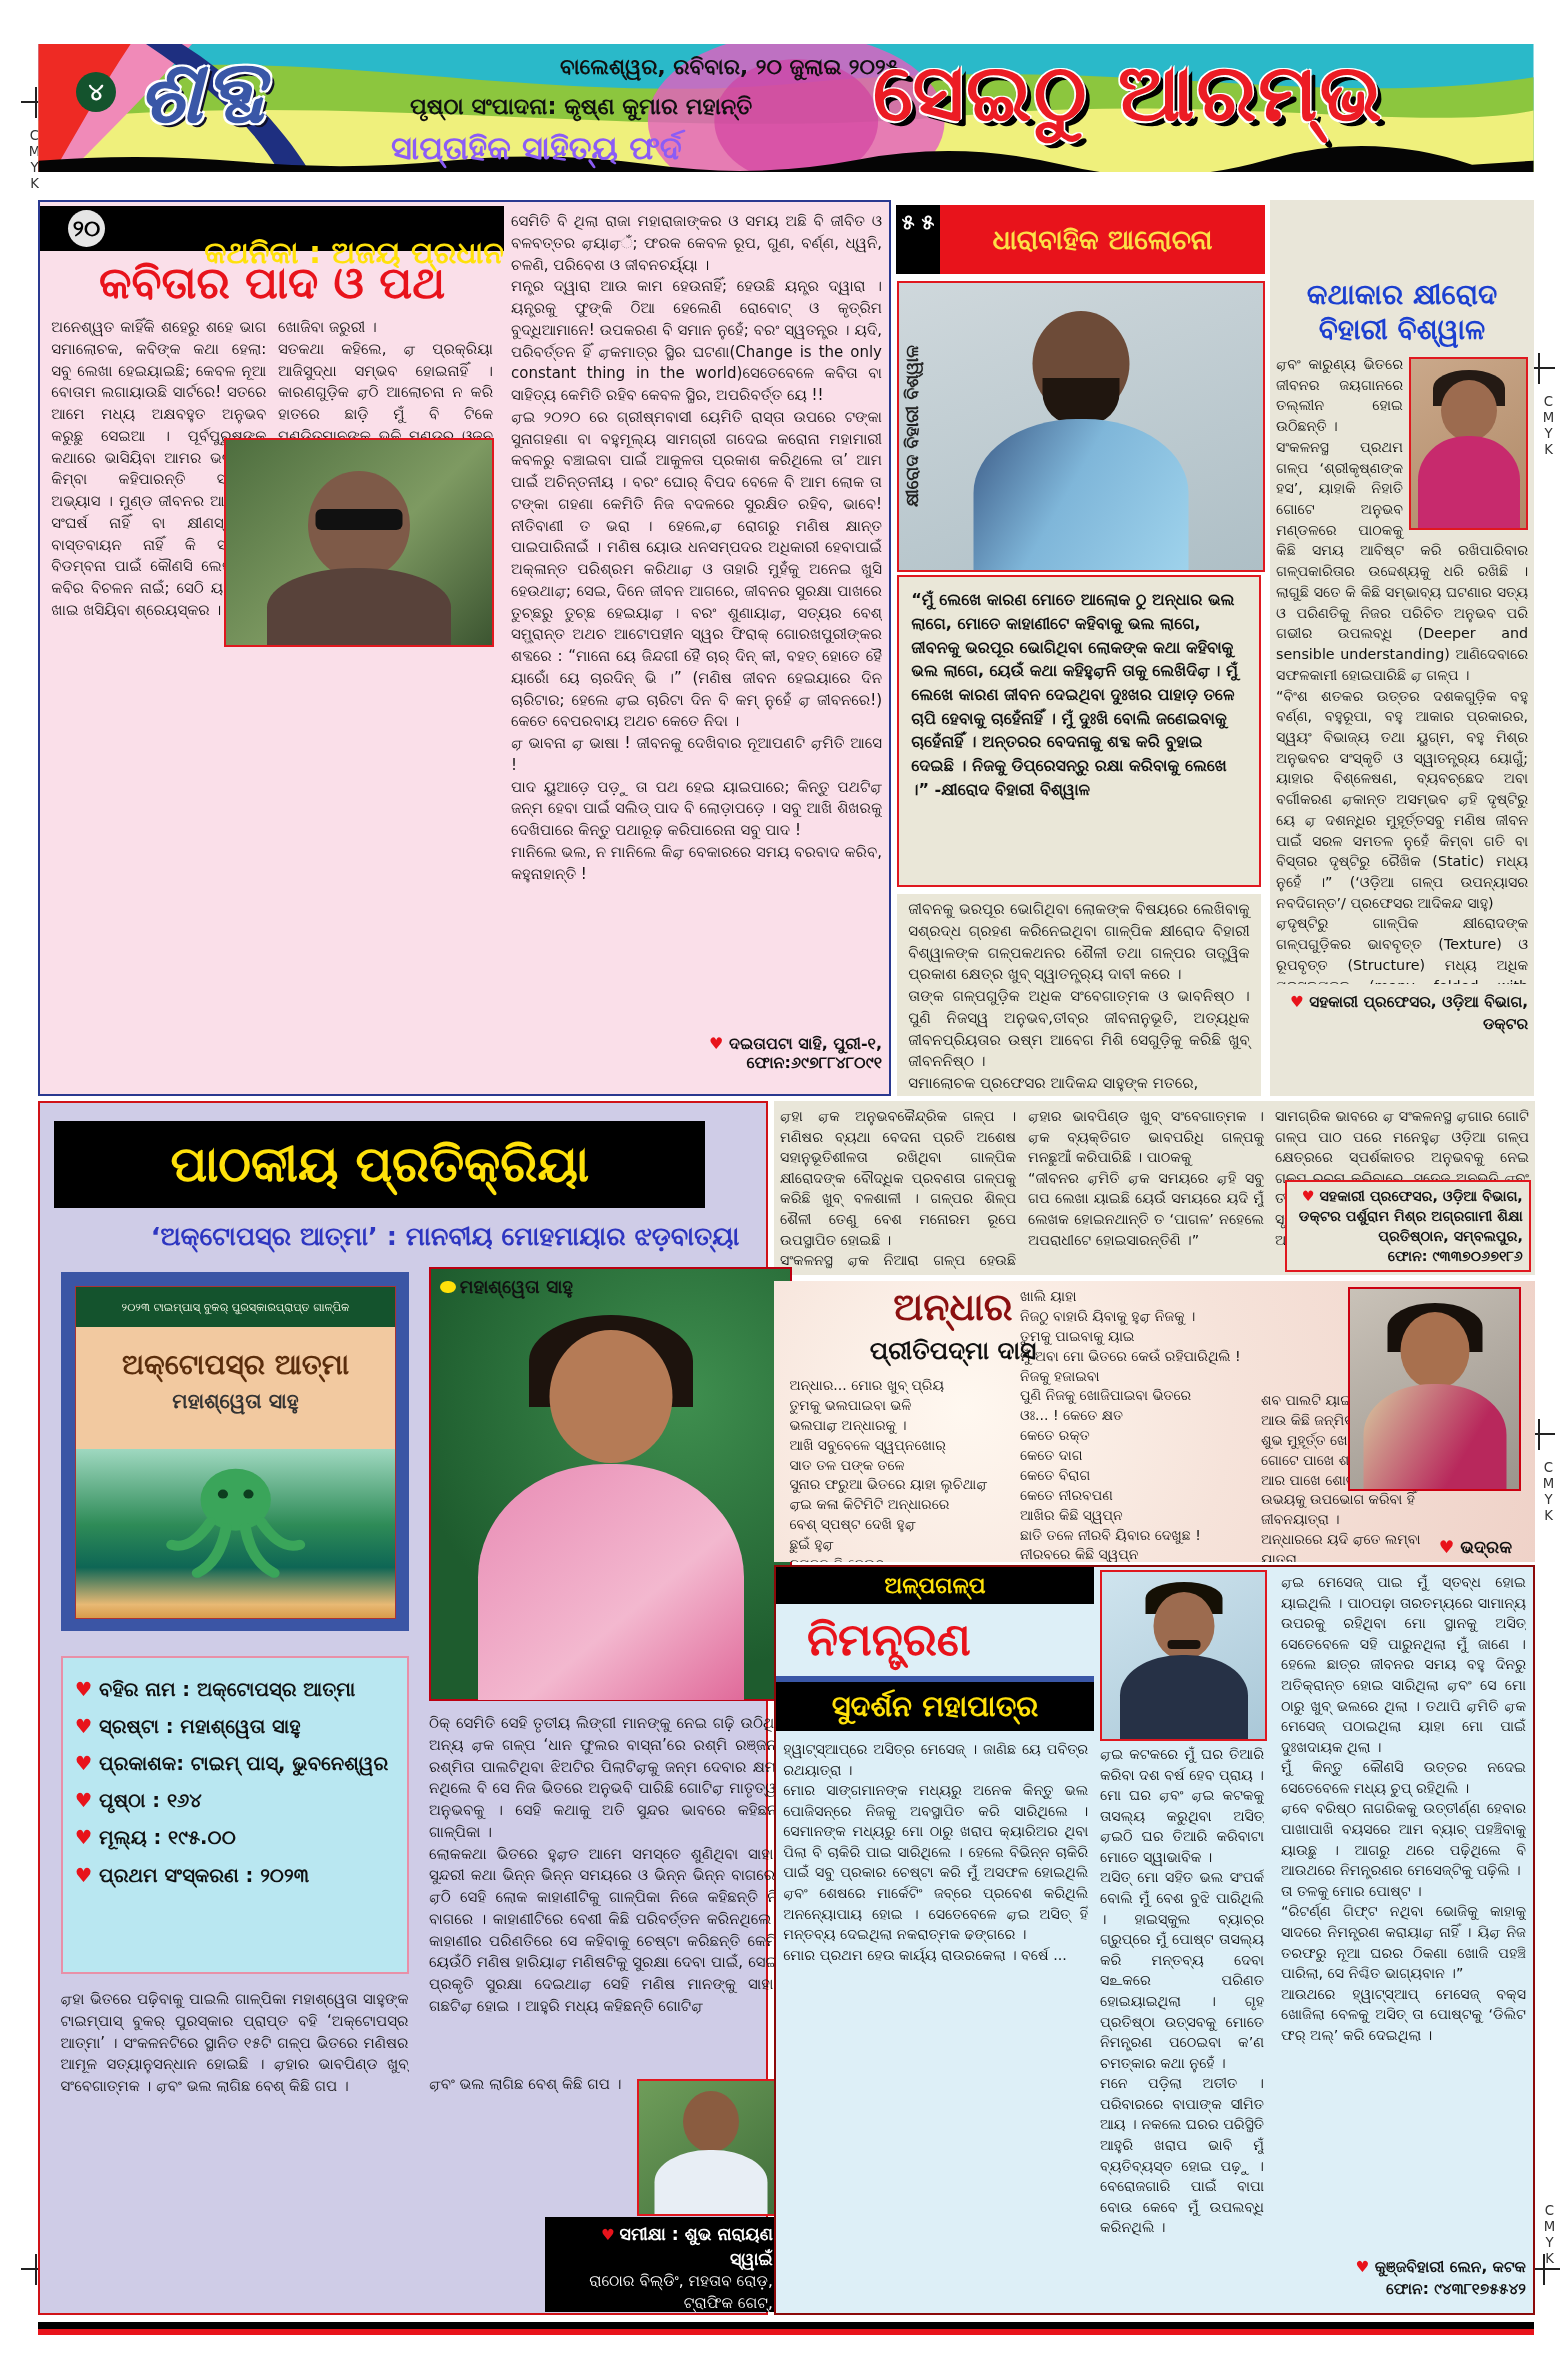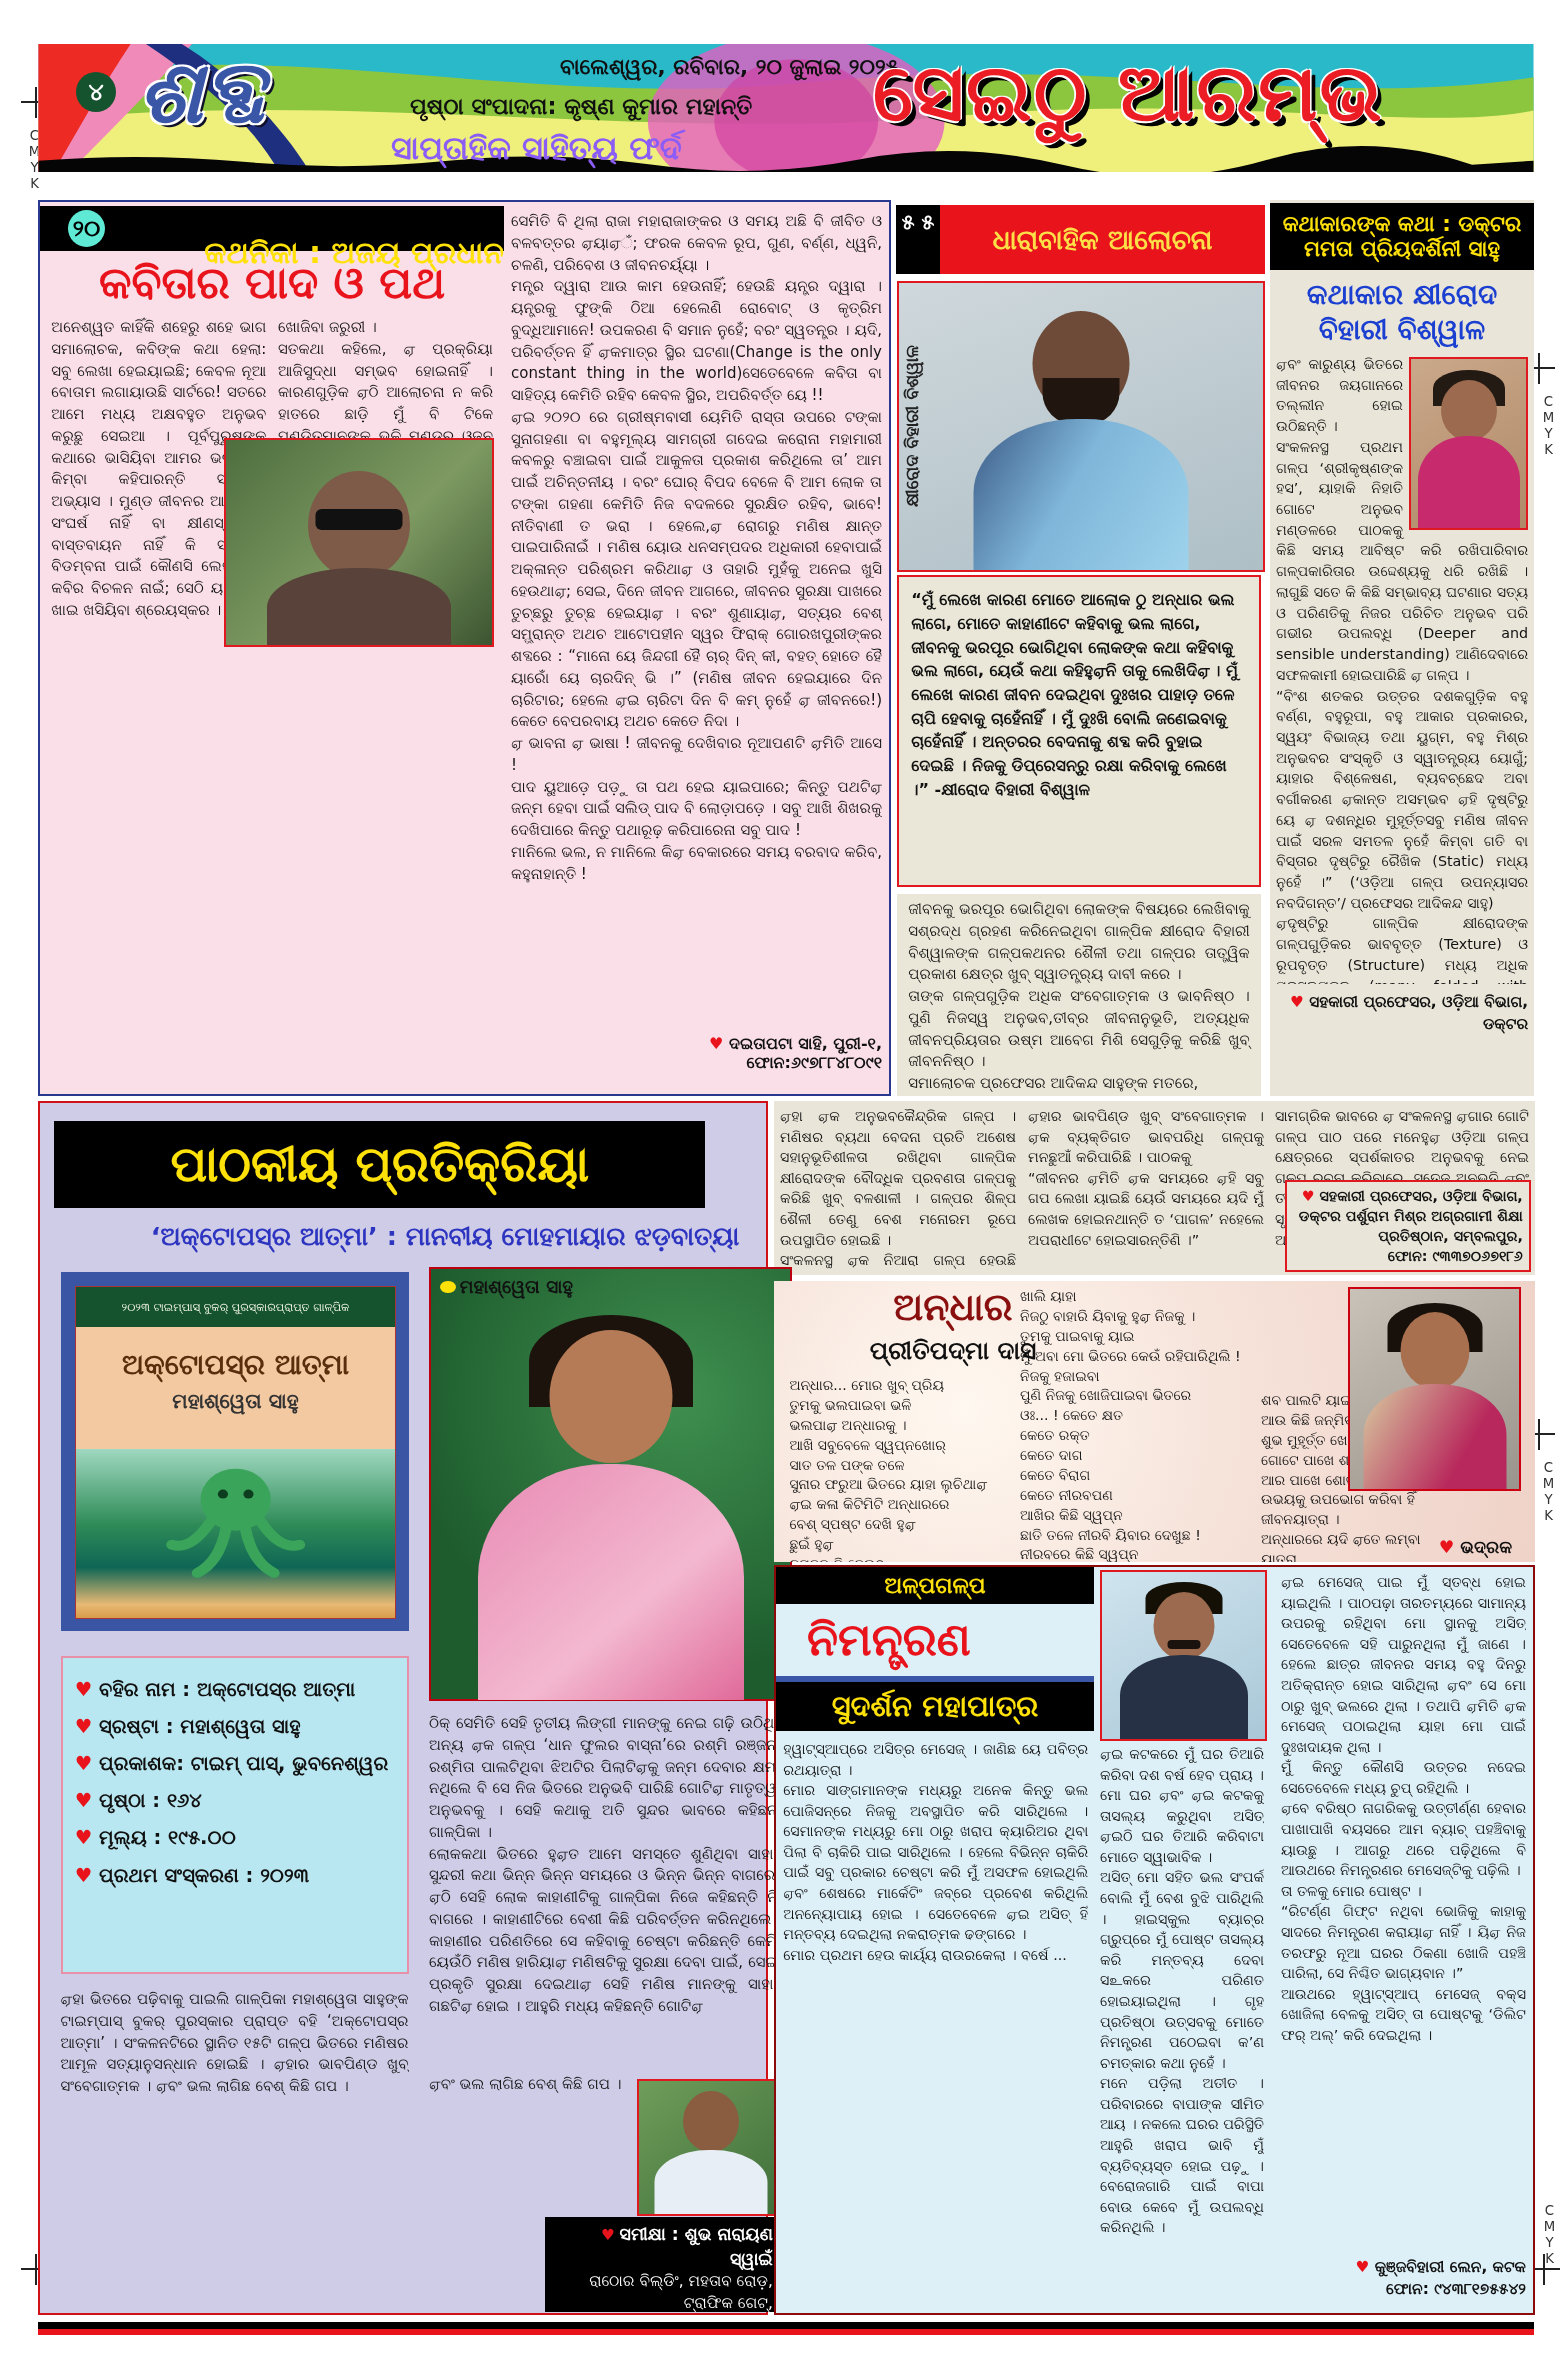--- a/index.html
+++ b/index.html
@@ -28,21 +28,21 @@
   
   .barblack{background:#000;color:#ffe10a;display:flex;align-items:center;}
   .photo{border:2.6px solid #e0181f;overflow:hidden;position:absolute;}
   .head{position:absolute;left:50%;transform:translateX(-50%);border-radius:50%;}
   .torso{position:absolute;left:50%;transform:translateX(-50%);border-radius:48% 48% 0 0;}
   .sig{font-weight:bold;}
   .heart{color:#e8131b;}
   
   #a1{left:38px;top:200px;width:853px;height:896px;background:#fadfe9;border:2px solid #2a3990;box-sizing:border-box;}
   #a1-bar{left:0;top:4.1px;width:464px;height:45px;}
-  #a1-bar .num{width:37px;height:37px;background:#5eead4;border-radius:50%;color:#000;font-size:22.5px;font-weight:900;
+  #a1-bar .num{width:37px;height:37px;background:#e5e5e5;border-radius:50%;color:#000;font-size:22.5px;font-weight:900;
     text-align:center;line-height:37px;margin-left:28px;}
   #a1-bar .ktxt{flex:1;text-align:right;font-size:30px;font-weight:900;margin-top:48px;}
   #a1-head{left:0;top:55px;width:464px;text-align:center;font-size:44px;font-weight:900;color:#e8131b;}
   .a1col{font-size:15px;line-height:1.45;color:#141414;}
   #a1c1{left:11.3px;top:115px;width:215px;height:768px;overflow:hidden;}
   #a1c2{left:238px;top:115px;width:215px;height:768px;overflow:hidden;}
   #a1c3{left:471px;top:9.2px;width:371px;height:820px;overflow:hidden;}
   #a1sig{left:471px;top:832px;width:371px;text-align:right;font-size:16px;}
   #a1photo{left:184px;top:236px;width:266px;height:205px;background:linear-gradient(135deg,#4e6e3f,#7e9a62 55%,#3c5531);}
   #a1photo .head{top:31px;width:102px;height:108px;background:#7e5a48;}
@@ -221,21 +221,20 @@
   <div id="squote" class="abs">
     <span class="pre">“ମୁଁ ଲେଖେ କାରଣ ମୋତେ ଆଲୋକ ଠୁ ଅନ୍ଧାର ଭଲ ଲାଗେ, ମୋତେ କାହାଣୀଟେ କହିବାକୁ ଭଲ ଲାଗେ, ଜୀବନକୁ ଭରପୂର ଭୋଗିଥିବା ଲୋକଙ୍କ କଥା କହିବାକୁ ଭଲ ଲାଗେ, ୟେଉଁ କଥା କହିହୁஏନି ତାକୁ ଲେଖିଦିஏ । ମୁଁ ଲେଖେ କାରଣ ଜୀବନ ଦେଇଥିବା ଦୁଃଖର ପାହାଡ଼ ତଳେ ଚାପି ହେବାକୁ ଚାହେଁନାହିଁ । ମୁଁ ଦୁଃଖି ବୋଲି ଜଣେଇବାକୁ ଚାହେଁନାହିଁ । ଅନ୍ତରର ବେଦନାକୁ ଶବ୍ଦ କରି ବୁହାଇ ଦେଇଛି । ନିଜକୁ ଡିପ୍ରେସନ୍‌ରୁ ରକ୍ଷା କରିବାକୁ ଲେଖେ ।”</span>
     <span class="attr">-କ୍ଷୀରୋଦ ବିହାରୀ ବିଶ୍ୱାଳ</span>
   </div>
   <div id="sbelow" class="abs just pre">ଜୀବନକୁ ଭରପୂର ଭୋଗିଥିବା ଲୋକଙ୍କ ବିଷୟରେ ଲେଖିବାକୁ ସଶ୍ରଦ୍ଧ ଗ୍ରହଣ କରିନେଇଥିବା ଗାଳ୍ପିକ କ୍ଷୀରୋଦ ବିହାରୀ ବିଶ୍ୱାଳଙ୍କ ଗଳ୍ପକଥନର ଶୈଳୀ ତଥା ଗଳ୍ପର ତାତ୍ତ୍ୱିକ ପ୍ରକାଶ କ୍ଷେତ୍ର ଖୁବ୍ ସ୍ୱାତନ୍ତ୍ର୍ୟ ଦାବୀ କରେ ।
 ତାଙ୍କ ଗଳ୍ପଗୁଡ଼ିକ ଅଧିକ ସଂବେଗାତ୍ମକ ଓ ଭାବନିଷ୍ଠ । ପୁଣି ନିଜସ୍ୱ ଅନୁଭବ,ତୀବ୍ର ଜୀବନାନୁଭୂତି, ଅତ୍ୟଧିକ ଜୀବନପ୍ରିୟତାର ଉଷ୍ମ ଆବେଗ ମିଶି ସେଗୁଡ଼ିକୁ କରିଛି ଖୁବ୍ ଜୀବନନିଷ୍ଠ ।
 ସମାଲୋଚକ ପ୍ରଫେସର ଆଦିକନ୍ଦ ସାହୁଙ୍କ ମତରେ,</div>
 </div>
 
 <div id="cs" class="abs">
-  <div id="cs-bar" class="abs barblack">କଥାକାରଙ୍କ କଥା : ଡକ୍ଟର ମମତା ପ୍ରିୟଦର୍ଶିନୀ ସାହୁ</div>
   <div id="cs-head" class="abs">କଥାକାର କ୍ଷୀରୋଦ ବିହାରୀ ବିଶ୍ୱାଳ</div>
   <div id="cs-body" class="abs just">
     <div id="csphoto">
       <div class="hair"></div>
         <div class="head"></div>
         <div class="torso"></div>
     </div>
     <span class="pre">ஏବଂ କାରୁଣ୍ୟ ଭିତରେ ଜୀବନର ଜୟଗାନରେ ତଲ୍ଲୀନ ହୋଇ ଉଠିଛନ୍ତି ।
 ସଂକଳନସ୍ଥ ପ୍ରଥମ ଗଳ୍ପ ‘ଶ୍ରୀକୃଷ୍ଣଙ୍କ ହସ’, ୟାହାକି ନିହାତି ଗୋଟେ ଅନୁଭବ ମଣ୍ଡଳରେ ପାଠକକୁ କିଛି ସମୟ ଆବିଷ୍ଟ କରି ରଖିପାରିବାର ଗଳ୍ପକାରିତାର ଉଦ୍ଦେଶ୍ୟକୁ ଧରି ରଖିଛି । ଲାଗୁଛି ସତେ କି କିଛି ସମ୍ଭାବ୍ୟ ଘଟଣାର ସତ୍ୟ ଓ ପରିଣତିକୁ ନିଜର ପରିଚିତ ଅନୁଭବ ପରି ଗଭୀର ଉପଲବ୍ଧି (Deeper and sensible understanding) ଆଣିଦେବାରେ ସଫଳକାମୀ ହୋଇପାରିଛି ஏ ଗଳ୍ପ ।
 “ବିଂଶ ଶତକର ଉତ୍ତର ଦଶକଗୁଡ଼ିକ ବହୁ ବର୍ଣ୍ଣ, ବହୁରୂପା, ବହୁ ଆକାର ପ୍ରକାରର, ସ୍ୱୟଂ ବିଭାଜ୍ୟ ତଥା ୟୁଗ୍ମ, ବହୁ ମିଶ୍ର ଅନୁଭବର ସଂସ୍କୃତି ଓ ସ୍ୱାତନ୍ତ୍ର୍ୟ ୟୋଗୁଁ; ୟାହାର ବିଶ୍ଳେଷଣ, ବ୍ୟବଚ୍ଛେଦ ଅବା ବର୍ଗୀକରଣ ஏକାନ୍ତ ଅସମ୍ଭବ ஏହି ଦୃଷ୍ଟିରୁ ୟେ ஏ ଦଶନ୍ଧିର ମୁହୂର୍ତ୍ତସବୁ ମଣିଷ ଜୀବନ ପାଇଁ ସରଳ ସମତଳ ନୁହେଁ କିମ୍ବା ଗତି ବା ବିସ୍ତାର ଦୃଷ୍ଟିରୁ ରୈଖିକ (Static) ମଧ୍ୟ ନୁହେଁ ।” (‘ଓଡ଼ିଆ ଗଳ୍ପ ଉପନ୍ୟାସର ନବଦିଗନ୍ତ’/ ପ୍ରଫେସର ଆଦିକନ୍ଦ ସାହୁ)

